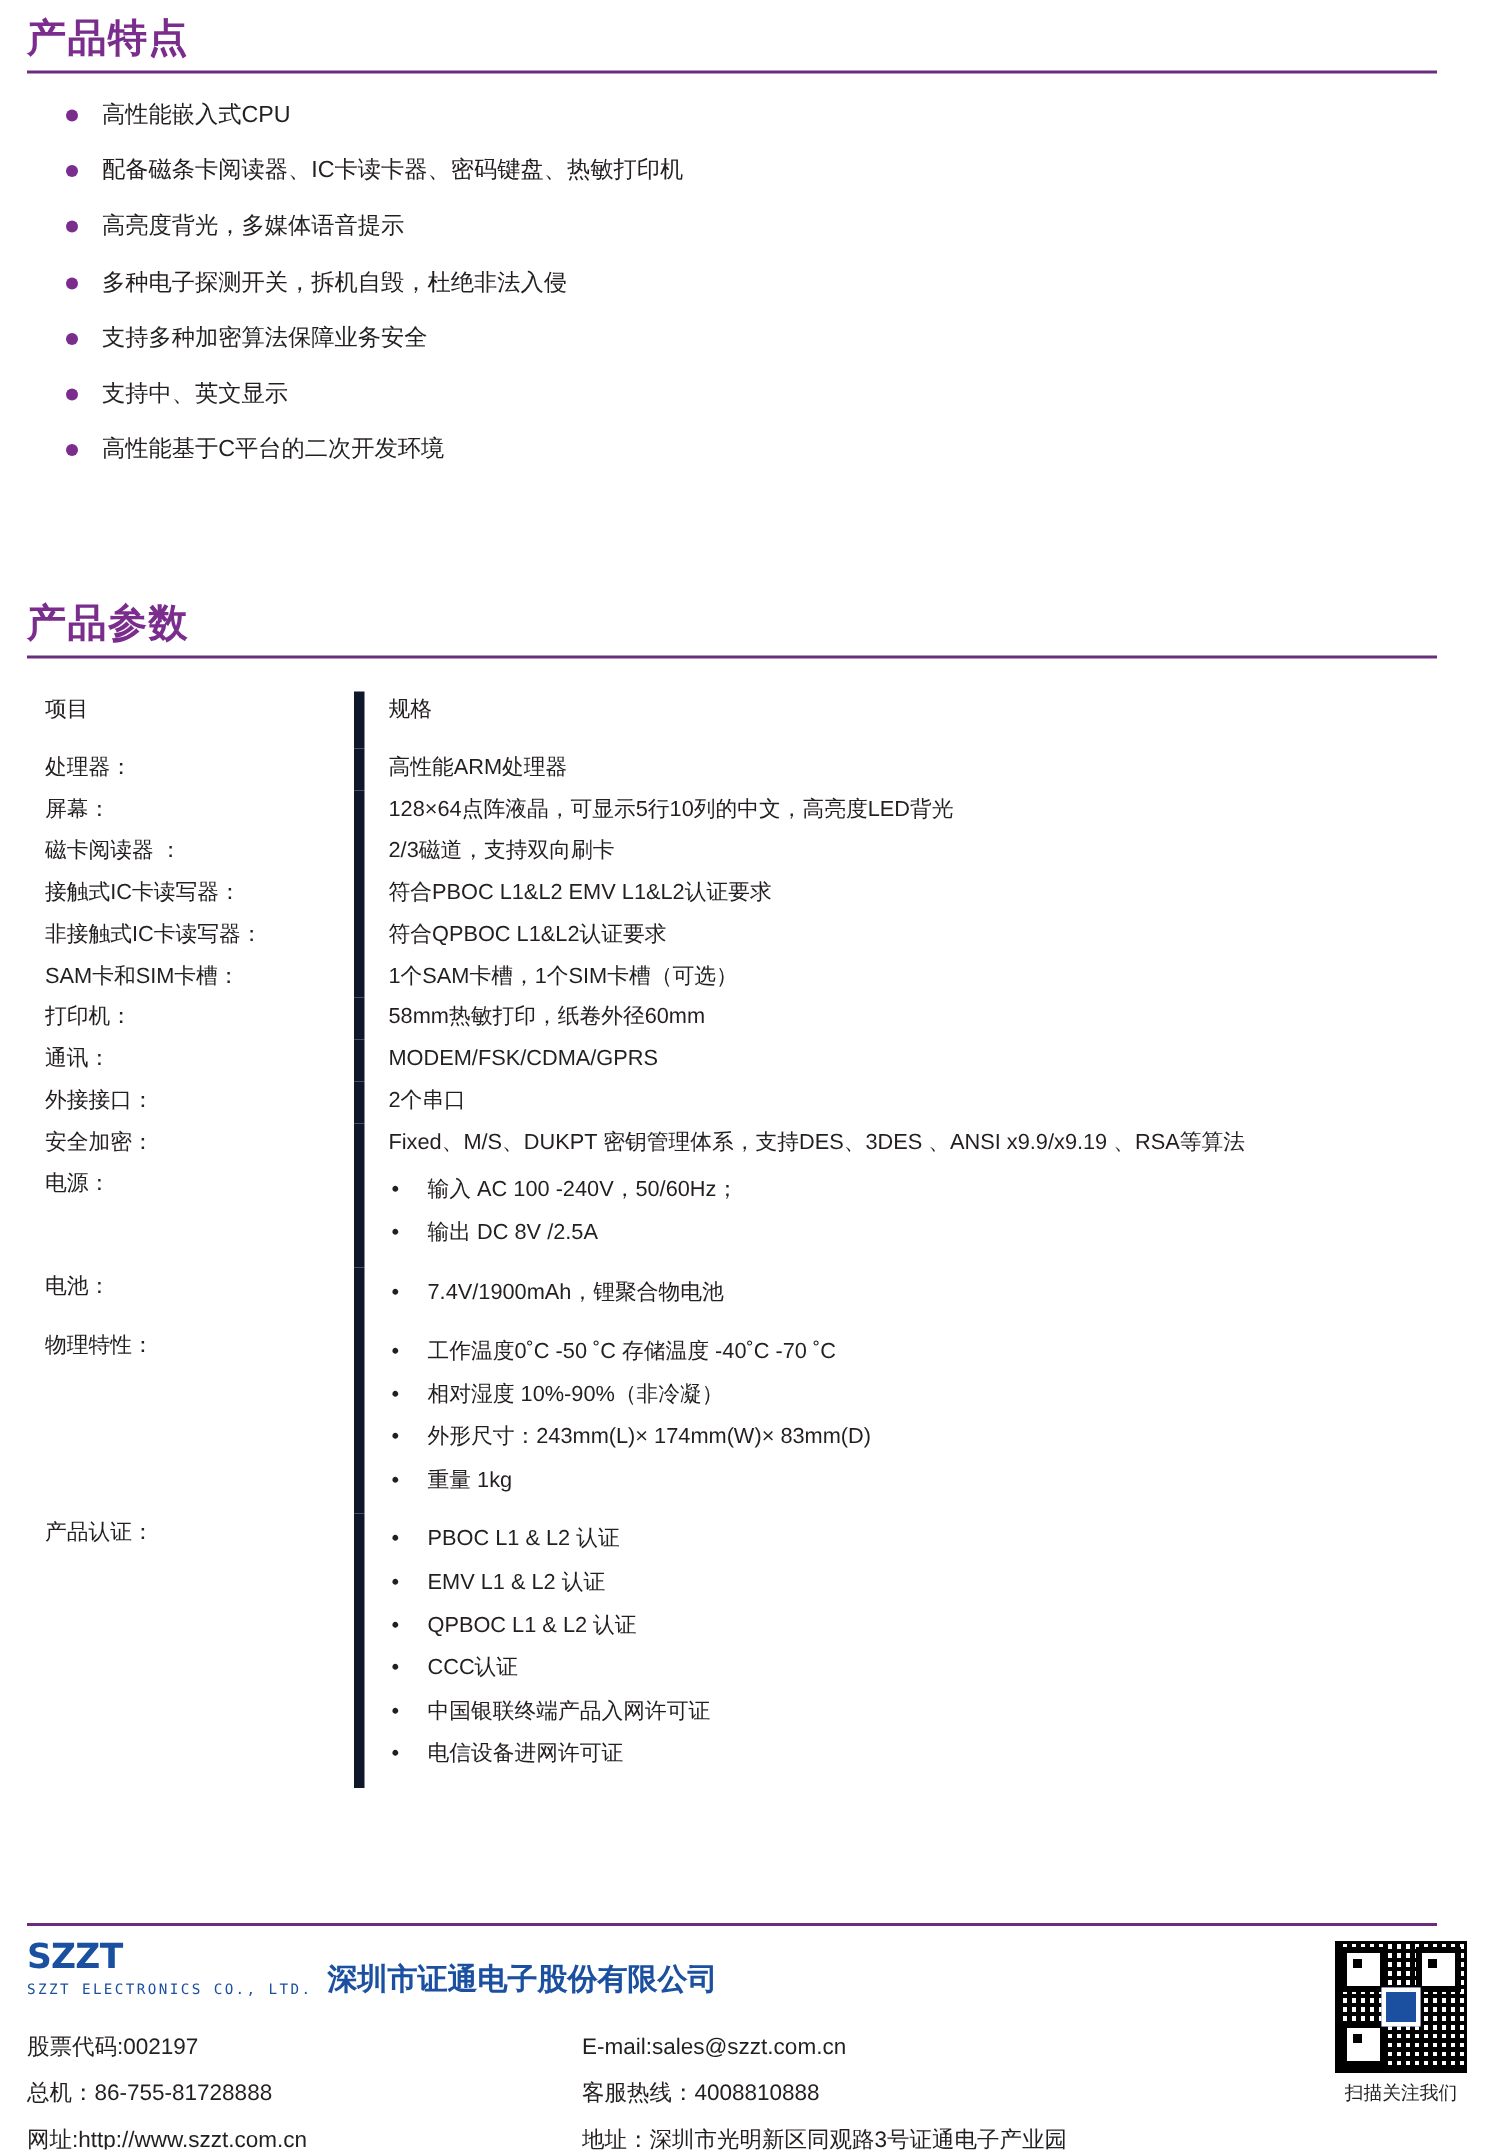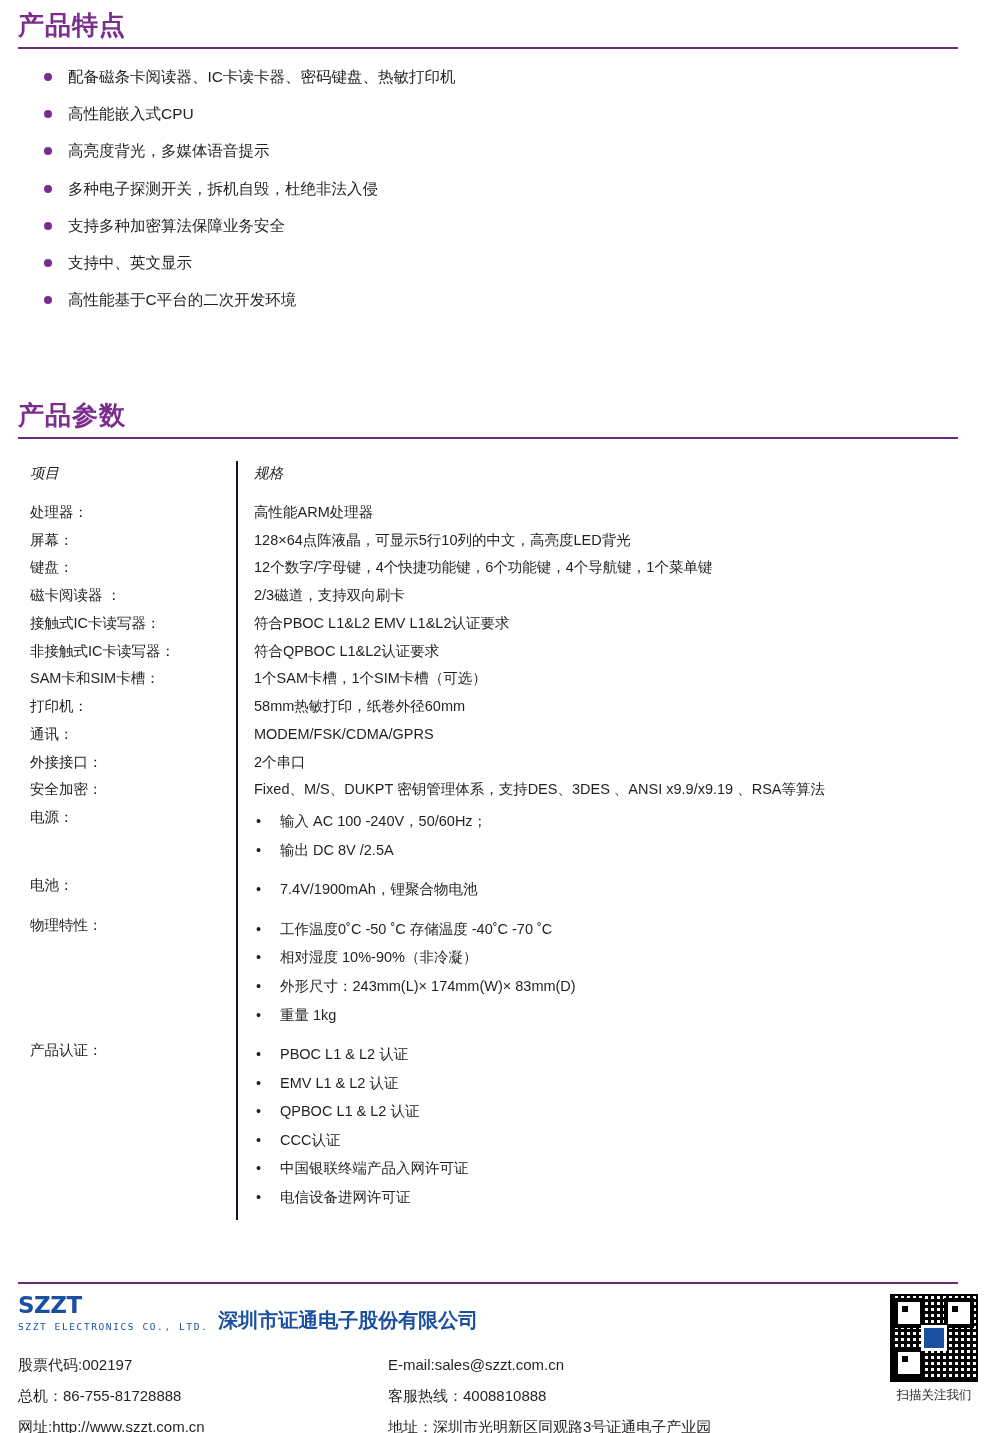--- a/index.html
+++ b/index.html
@@ -81,26 +81,25 @@
     line-height: 1.5;
   }
   .spec-table td.label {
     width: 198px;
     padding-left: 12px;
     padding-right: 8px;
     white-space: nowrap;
   }
   .spec-table td.value {
     padding-left: 16px;
-    border-left: 2px solid #0f172a;
+    border-left: 7px solid #0f172a;
   }
   .spec-table tr.head td {
     padding-bottom: 14px;
     padding-top: 2px;
-    font-style: italic;
   }
   .sub-list {
     list-style: none;
     margin: 0;
     padding: 0;
   }
   .sub-list li {
     position: relative;
     padding-left: 26px;
     margin: 5px 0 9px 0;
@@ -229,22 +228,22 @@
 </style>
 </head>
 <body>
 
 <div class="page">
 
   <div class="section" style="top:10px;">
     <div class="section-title">产品特点</div>
     <div class="section-rule"></div>
     <ul class="features" id="features-list">
+        <li><span class="bullet"></span><span>高性能嵌入式CPU</span></li>
         <li><span class="bullet"></span><span>配备磁条卡阅读器、IC卡读卡器、密码键盘、热敏打印机</span></li>
-        <li><span class="bullet"></span><span>高性能嵌入式CPU</span></li>
         <li><span class="bullet"></span><span>高亮度背光，多媒体语音提示</span></li>
         <li><span class="bullet"></span><span>多种电子探测开关，拆机自毁，杜绝非法入侵</span></li>
         <li><span class="bullet"></span><span>支持多种加密算法保障业务安全</span></li>
         <li><span class="bullet"></span><span>支持中、英文显示</span></li>
         <li><span class="bullet"></span><span>高性能基于C平台的二次开发环境</span></li>
       </ul>
   </div>
 
   <div class="section" style="top:400px;">
     <div class="section-title">产品参数</div>
@@ -255,24 +254,20 @@
           <td class="label">项目</td>
           <td class="value">规格</td>
         </tr>
       <tr>
             <td class="label">处理器：</td>
             <td class="value">高性能ARM处理器</td>
           </tr>
           <tr>
             <td class="label">屏幕：</td>
             <td class="value">128×64点阵液晶，可显示5行10列的中文，高亮度LED背光</td>
-          </tr>
-          <tr>
-            <td class="label">键盘：</td>
-            <td class="value">12个数字/字母键，4个快捷功能键，6个功能键，4个导航键，1个菜单键</td>
           </tr>
           <tr>
             <td class="label">磁卡阅读器 ：</td>
             <td class="value">2/3磁道，支持双向刷卡</td>
           </tr>
           <tr>
             <td class="label">接触式IC卡读写器：</td>
             <td class="value">符合PBOC L1&amp;L2 EMV L1&amp;L2认证要求</td>
           </tr>
           <tr>

